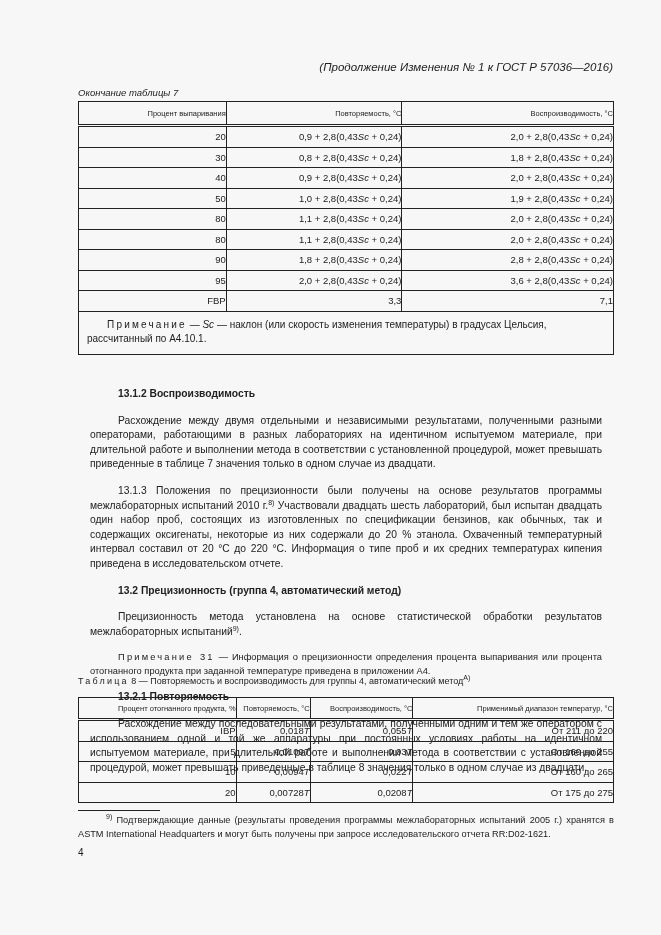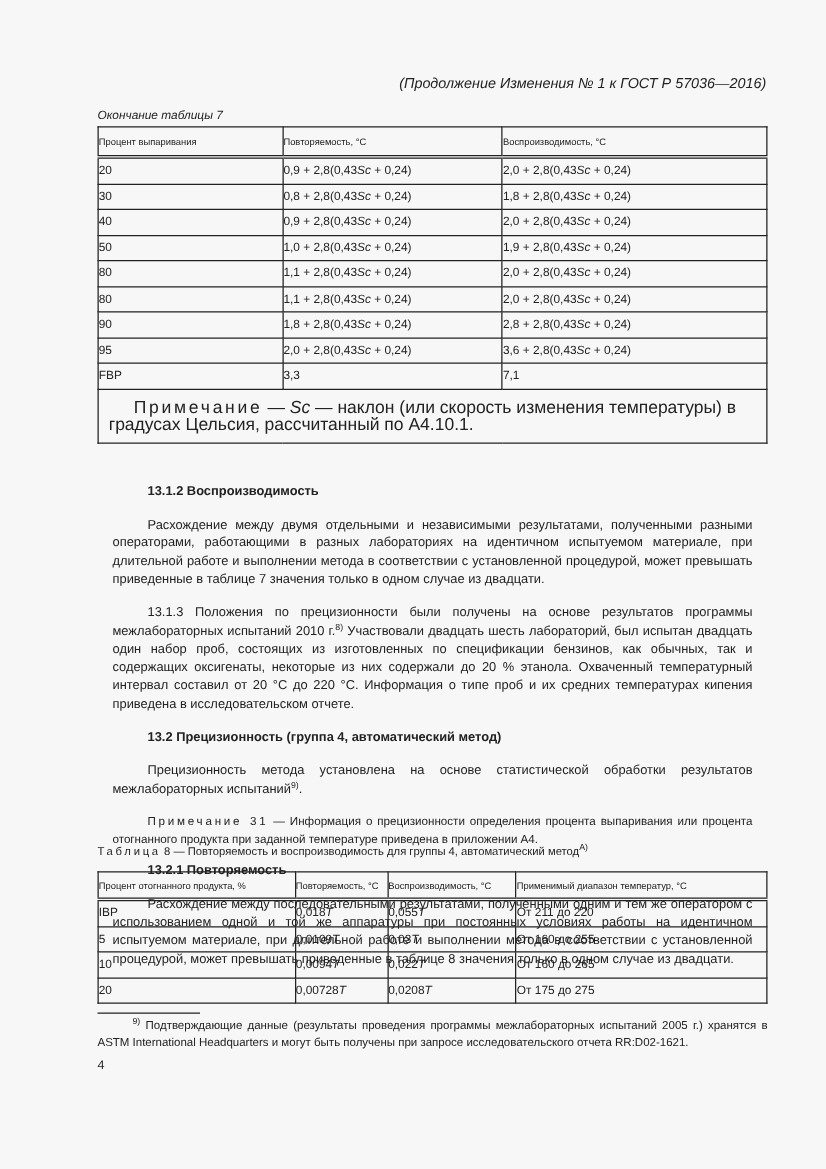--- a/index.html
+++ b/index.html
@@ -7,25 +7,25 @@
     width: 661px; height: 935px; background: #f7f7f7; position: relative; overflow: hidden;
     font-family: "Liberation Sans", sans-serif; color: #1a1a1a;
   }
   .page-header {
     position: absolute; top: 61px; right: 48px; font-size: 11.5px; font-style: italic; color: #222;
   }
   .caption-it {
     position: absolute; left: 78px; top: 87px; font-size: 9.5px; font-style: italic; color: #222;
   }
   table { border-collapse: collapse; position: absolute; left: 78px; width: 536px; font-size: 9.5px; }
-  td, th { border: 1px solid #222; text-align: left; padding: 0; font-weight: normal; color: #222; }
+  td, th { border: 1px solid #222; text-align: right; padding: 0; font-weight: normal; color: #222; }
   #t7 { top: 101px; }
   #t7 th { height: 22px; font-size: 7.5px; border-bottom: 3px double #222; }
   #t7 td { height: 19.5px; }
-  #t7 .note-cell { text-align: left; padding: 6px 8px 8px 8px; font-size: 14px; line-height: 14px; height: auto; }
+  #t7 .note-cell { text-align: left; padding: 6px 8px 8px 8px; font-size: 10px; line-height: 14px; height: auto; }
   .sp { letter-spacing: 2.2px; }
   .text-block { position: absolute; left: 78px; width: 536px; font-size: 10.3px; line-height: 14.6px; color: #222; }
   .text-block p { margin: 12px; text-align: justify; }
   .ind { text-indent: 28px; }
   .h { font-weight: bold; padding-left: 28px; }
   .note2 { font-size: 9.3px; line-height: 13.5px; margin-top: 6px !important; margin-bottom: 6px !important; }
   sup { font-size: 7px; vertical-align: 4px; line-height: 0; }
   .t8-caption { position: absolute; left: 78px; top: 676px; font-size: 9px; color: #222; }
   #t8 { top: 697px; }
   #t8 th { height: 20px; font-size: 7.5px; border-bottom: 3px double #222; margin-top: 20px; }

